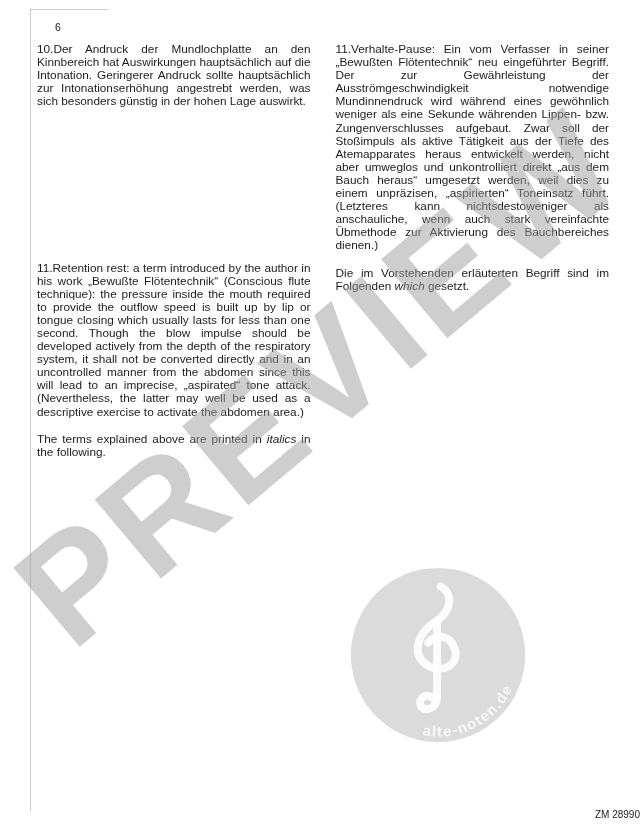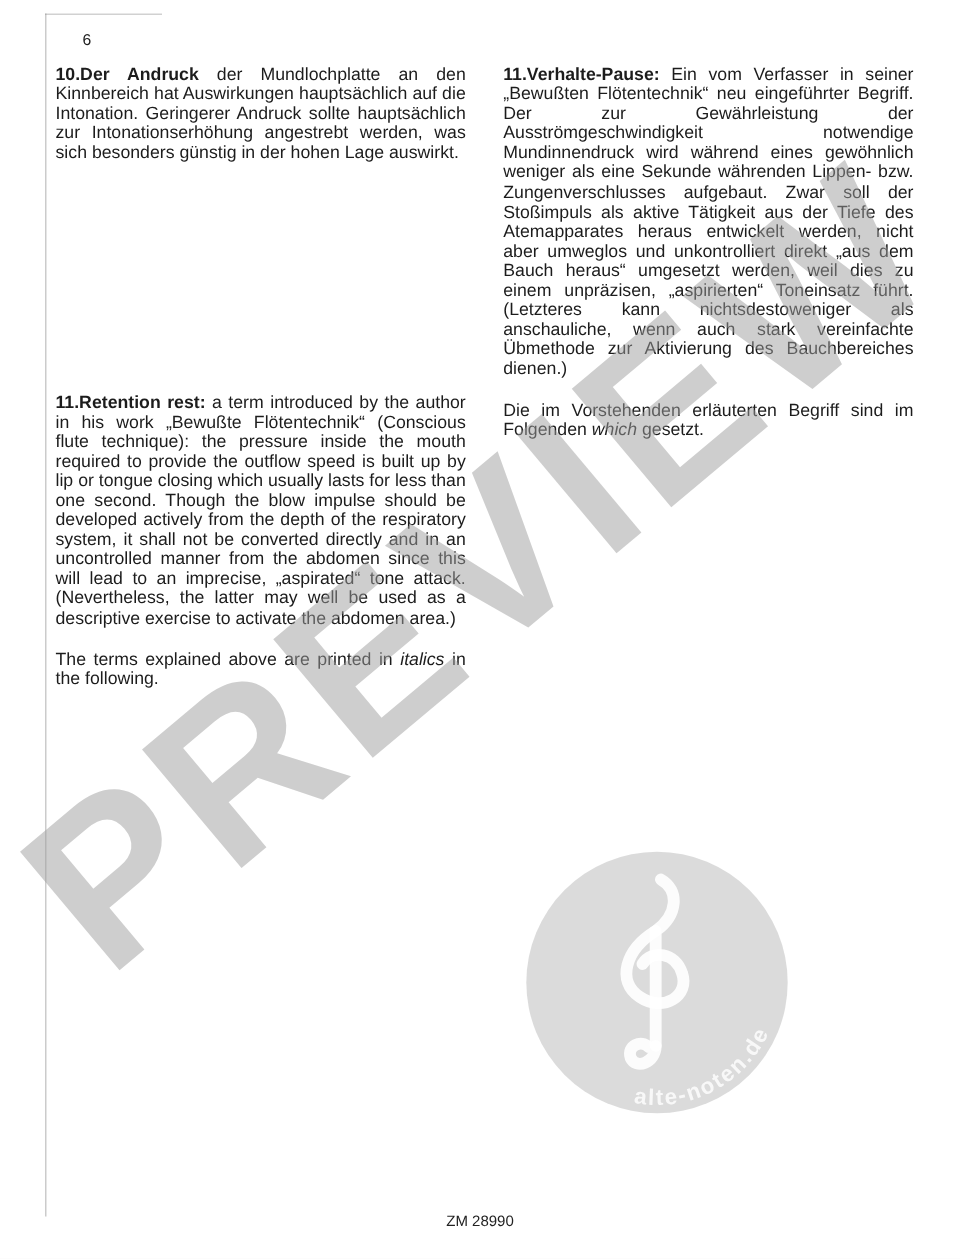--- a/index.html
+++ b/index.html
@@ -44,27 +44,27 @@
     row-gap: 9px;
     align-items: start;
     z-index: 2;
   }
   .para {
     font-size: 11.8px;
     line-height: 13.1px;
     text-align: justify;
     color: #1c1c1c;
   }
-  .para b { font-weight: bold; }
+  .para b { font-weight: normal; }
   .para i { font-style: italic; }
   .closing { margin-top: 5px; }
   .footer {
     position: absolute;
     bottom: 19px; left: 0; right: 0;
-    text-align: center;
+    text-align: right;
     font-size: 10px;
     color: #222;
     z-index: 2;
   }
   .watermark {
     position: absolute;
     left: 50%; top: 45%;
     transform: translate(-50%, -50%) rotate(-40deg);
     font-size: 150px;
     font-weight: bold;

